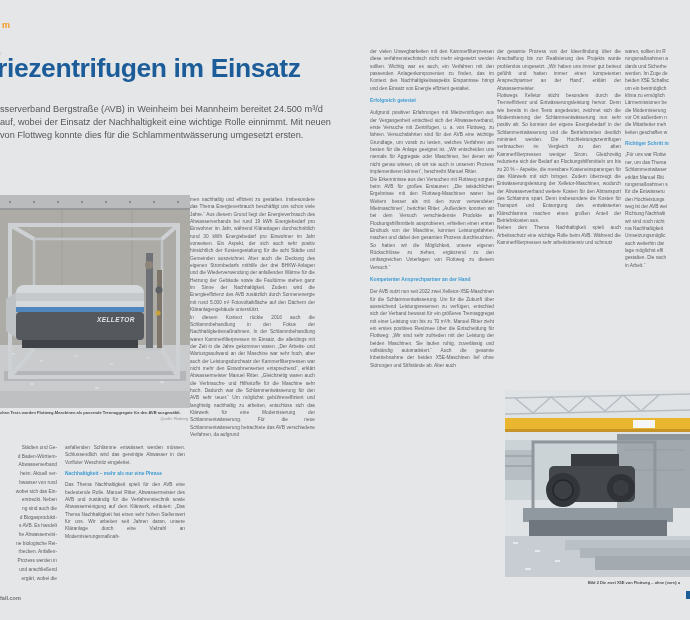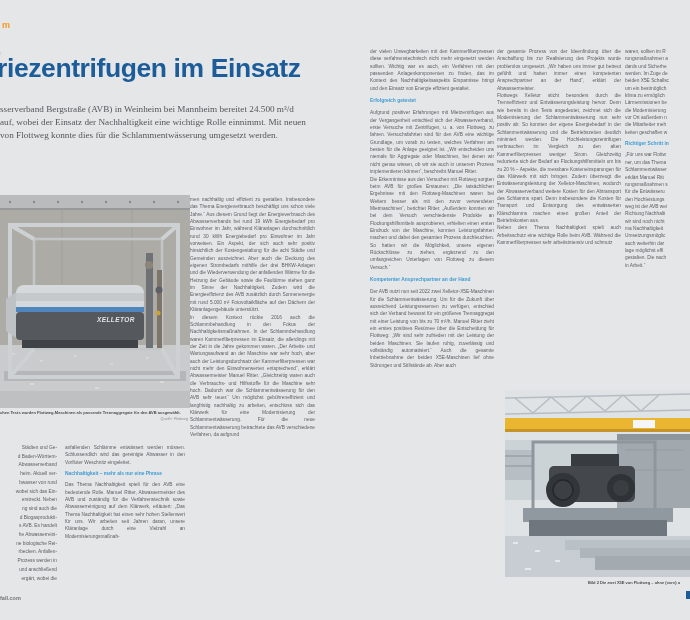--- a/index.html
+++ b/index.html
@@ -4,21 +4,21 @@
 <style>
   html,body{margin:0;padding:0;}
   .canvas{position:relative;width:690px;height:620px;background:#e4e6e7;overflow:hidden;
           font-family:"Liberation Sans",sans-serif;color:#5e6063;}
   .abs{position:absolute;}
   .masthead-m{left:2px;top:20px;font-size:9px;font-weight:bold;color:#f5991e;}
   .kicker{left:0;top:50px;font-size:6px;color:#77797c;}
   .headline{left:-3px;top:53px;font-size:26.5px;font-weight:bold;color:#1b5c99;
             letter-spacing:-0.4px;white-space:nowrap;margin:0;}
   .lede{left:0;top:103px;width:345px;font-size:9.2px;line-height:13px;color:#55575a;}
-  .lede div{white-space:nowrap;font-family:Liberation Serif, serif;}
+  .lede div{white-space:nowrap;}
   .photo{overflow:hidden;}
   .photo1{left:0;top:195px;width:190px;height:213px;}
   .machine-label{position:absolute;left:97px;top:121px;font-size:6.5px;font-style:italic;
                  font-weight:bold;color:#e3e5e7;letter-spacing:.4px;}
   .caption1{left:0;top:410px;width:189px;font-size:4px;font-weight:bold;color:#4c4e50;white-space:nowrap;overflow:hidden;}
   .credit1{left:0;top:417px;width:188px;font-size:3.8px;font-style:italic;color:#8d8f92;text-align:right;}
   .bodytxt{font-size:4.8px;line-height:7.35px;text-align:justify;}
   .bodytxt p{margin:0;}
   .subhead{color:#3f9bd3;font-weight:bold;font-size:4.9px;text-align:left;}
   .col1{left:0;top:444px;width:57px;font-size:4.8px;line-height:8.7px;}
@@ -43,21 +43,21 @@
 <div class="canvas">
 
   <div class="abs masthead-m">m</div>
   <div class="abs kicker">:</div>
 
   <h1 class="abs headline">riezentrifugen im Einsatz</h1>
 
   <div class="abs lede">
       <div>sserverband Bergstraße (AVB) in Weinheim bei Mannheim bereitet 24.500 m³/d</div>
       <div>auf, wobei der Einsatz der Nachhaltigkeit eine wichtige Rolle einnimmt. Mit neuen</div>
-      <div>von Flottweg konnte dies für die Schlammentwässerung umgesetzt werden.</div>
+      <div>von Flottweg konnte dies für die Schlammentwässerung umgesetzt ersten.</div>
     </div>
 
   <div class="abs photo photo1">
     <svg width="190" height="213" viewBox="0 0 190 213">
       <rect width="190" height="213" fill="#adaba6"></rect>
       <rect width="190" height="14" fill="#b9bbbd"></rect>
       <rect y="13" width="190" height="2" fill="#97999b"></rect>
       <g fill="#8a8c8e">
         <circle cx="10" cy="7" r="1.2"></circle>
           <circle cx="34" cy="7" r="1.2"></circle>

